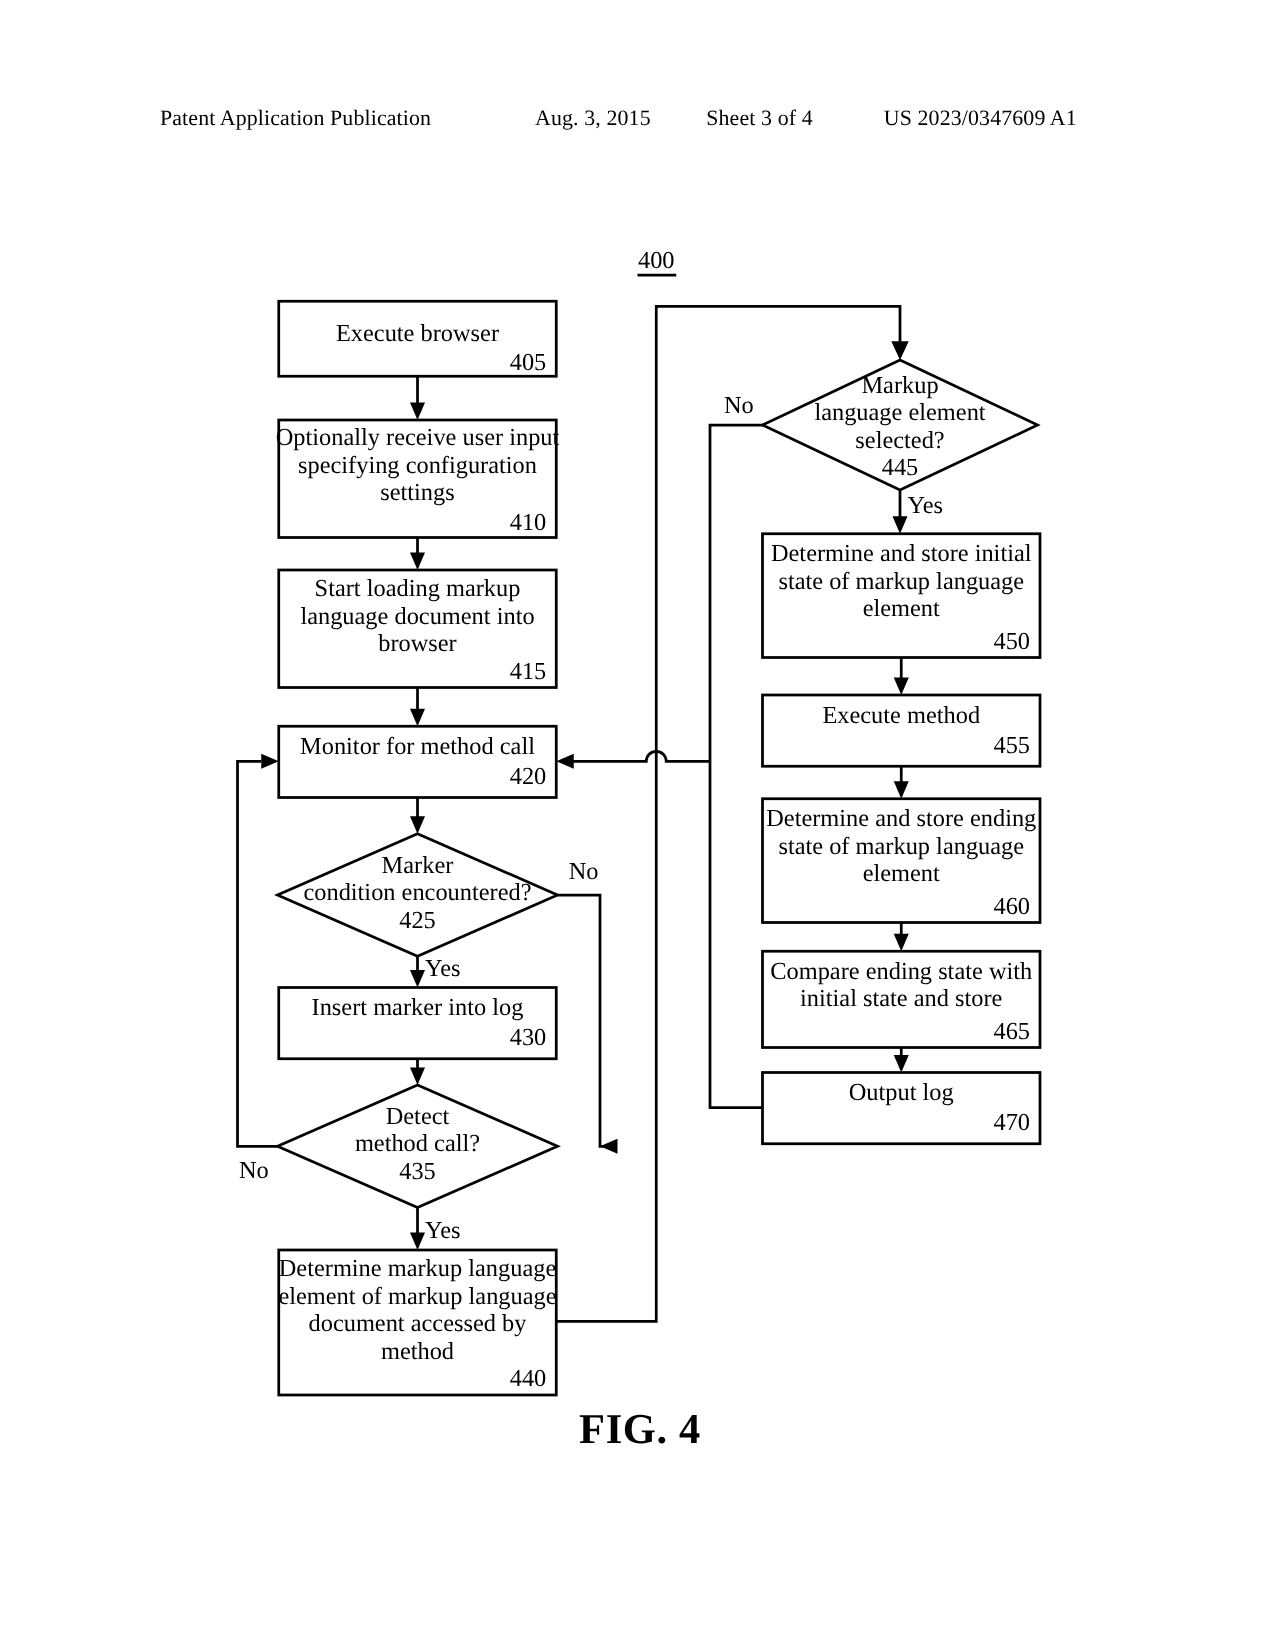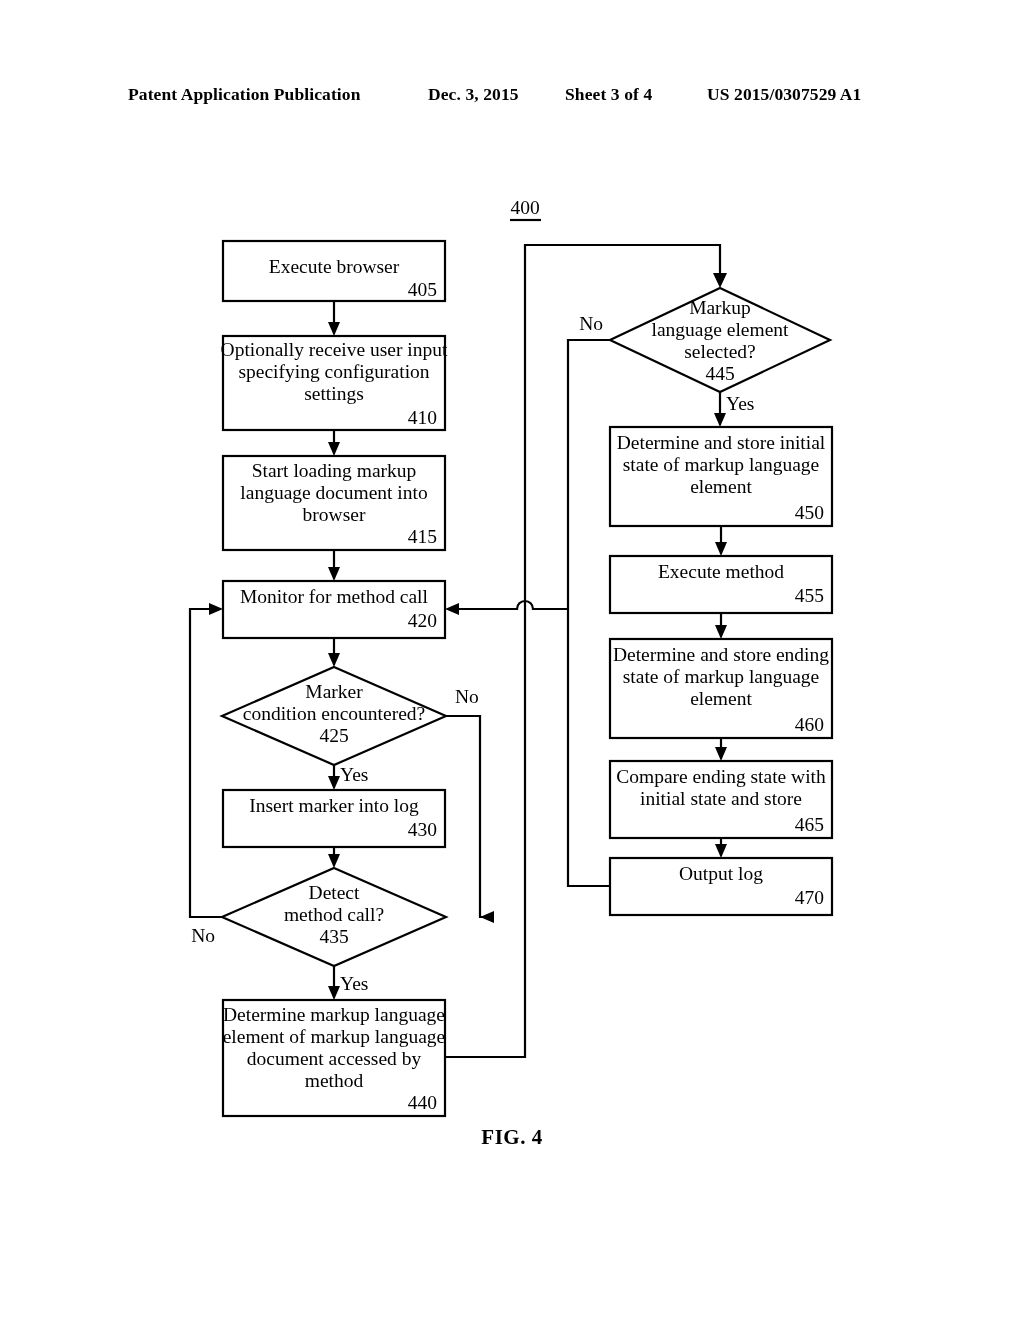--- a/index.html
+++ b/index.html
@@ -20,40 +20,40 @@
   #page-header {
     position: absolute;
     top: 84px;
     left: 0;
     width: 1024px;
     height: 30px;
     display: flex;
     flex-direction: row;
     align-items: baseline;
     font-family: "Liberation Serif", "DejaVu Serif", serif;
-    font-weight: bold;
+    font-weight: normal;
     font-size: 17.5px;
     letter-spacing: 0.1px;
     white-space: nowrap;
   }
   #page-header .hdr-pub   { position: absolute; left: 128px; }
   #page-header .hdr-date  { position: absolute; left: 428px; }
   #page-header .hdr-sheet { position: absolute; left: 565px; }
   #page-header .hdr-num   { position: absolute; left: 707px; }
 
   
   #figure-caption {
     position: absolute;
     left: 0;
     top: 1125px;
     width: 1024px;
     text-align: center;
     font-family: "Liberation Serif", "DejaVu Serif", serif;
     font-weight: bold;
-    font-size: 21px;
+    font-size: 34px;
     letter-spacing: 0.5px;
   }
 
   
   #flowchart {
     position: absolute;
     left: 0;
     top: 0;
     width: 1024px;
     height: 1320px;
@@ -89,23 +89,23 @@
   #flowchart text.node-ref       { text-anchor: end; font-size: 19.5px; }
   #flowchart text.branch-label   { text-anchor: start; }
   #flowchart text.branch-label-e { text-anchor: end; }
   #flowchart text.fig-ref        { text-anchor: middle; font-size: 19.5px; }
 </style>
 </head>
 <body>
 
 <div id="page-header">
   <span class="hdr-pub">Patent Application Publication</span>
-  <span class="hdr-date">Dec. 3, 2015</span>
+  <span class="hdr-date">Aug. 3, 2015</span>
   <span class="hdr-sheet">Sheet 3 of 4</span>
-  <span class="hdr-num">US 2015/0307529 A1</span>
+  <span class="hdr-num">US 2023/0347609 A1</span>
 </div>
 
 <svg id="flowchart" viewBox="0 0 1024 1320">
 
   <g>
     <text class="fig-ref" x="525" y="214">400</text>
     <line class="conn" x1="510" y1="220" x2="541" y2="220" stroke-width="1.6"></line>
   </g>
 
   <g>

